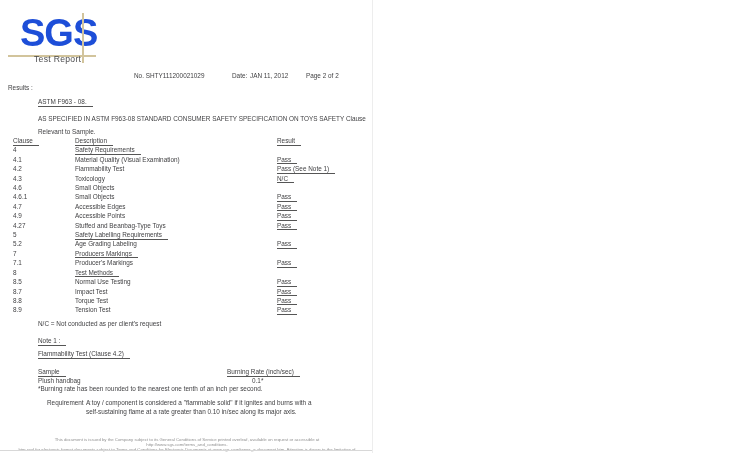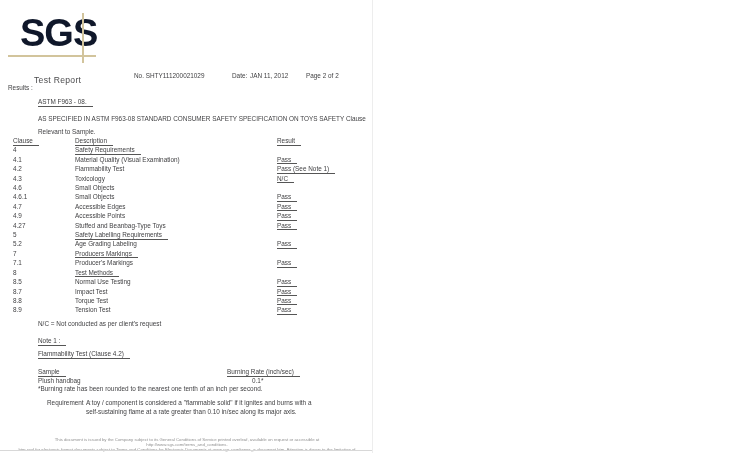--- a/index.html
+++ b/index.html
@@ -9,24 +9,24 @@
   }
   .page { position:absolute; top:0; height:453px; background:#ffffff; }
   .page-left  { left:0; width:372px; font-family:"Liberation Sans", sans-serif; color:#3f3f41; }
   .page-right { left:372px; width:373px; font-family:"Liberation Serif", serif; color:#333333; }
   .t { position:absolute; white-space:nowrap; line-height:1.1; }
   .ws-pre { white-space:pre; }
   .ulx { border-bottom:1px solid #555; padding-bottom:0.5px; padding-right:6px; }
 
   
   .sgs-text { position:absolute; left:20px; top:14px; font-size:38px; font-weight:bold;
-              color:#0f172a; line-height:1; letter-spacing:-1px; }
+              color:#1d4ed8; line-height:1; letter-spacing:-1px; }
   .sgs-line-h { position:absolute; left:8px; top:55px; width:88px; height:2px; background:#d2c49c; }
   .sgs-line-v { position:absolute; left:82px; top:13px; width:2px; height:50px; background:#d2c49c; }
-  .l-title { left:34px; top:76px; font-size:8.6px; color:#4b4b4d; letter-spacing:.3px;text-align:center; }
+  .l-title { left:34px; top:55px; font-size:8.6px; color:#4b4b4d; letter-spacing:.3px;text-align:center; }
   .l-small { font-size:6.4px; }
   .clause-table { position:absolute; left:13px; top:137px; width:352px; font-size:6.4px; }
   .crow { display:flex; height:9.42px; align-items:flex-start; }
   .c1 { width:62px; } .c2 { width:202px; } .c3 { flex:1; }
   .fineprint { position:absolute; left:14px; top:437px; width:346px; text-align:center;
                font-size:4.3px; color:#909090; line-height:5.2px; }
   .page-bottom-line { position:absolute; left:0; top:450px; width:372px; height:1px; background:#d8d8d8; }
   .divider { position:absolute; left:372px; top:0; width:1px; height:453px; background:#ededed; }
 </style>
 </head>

